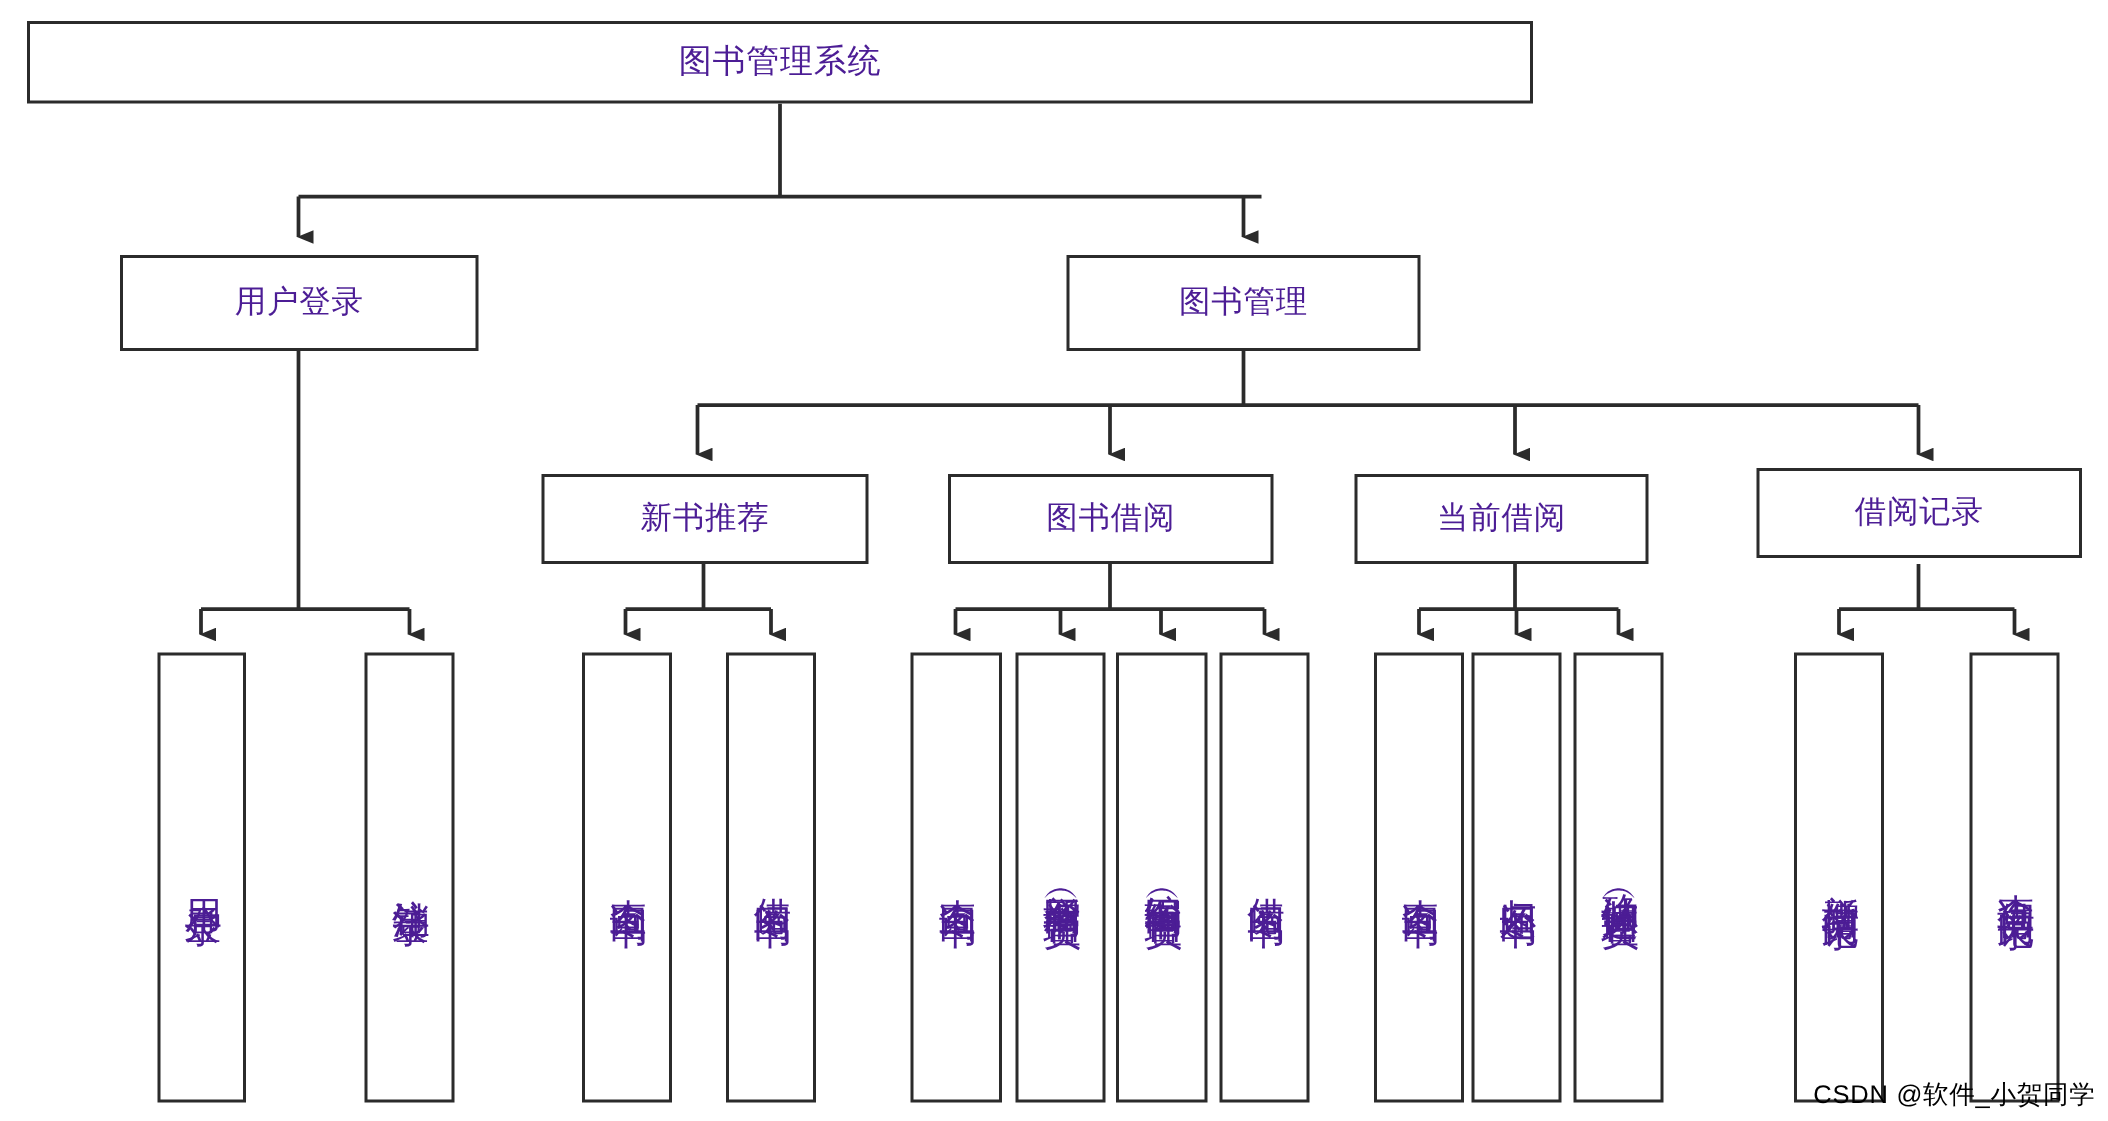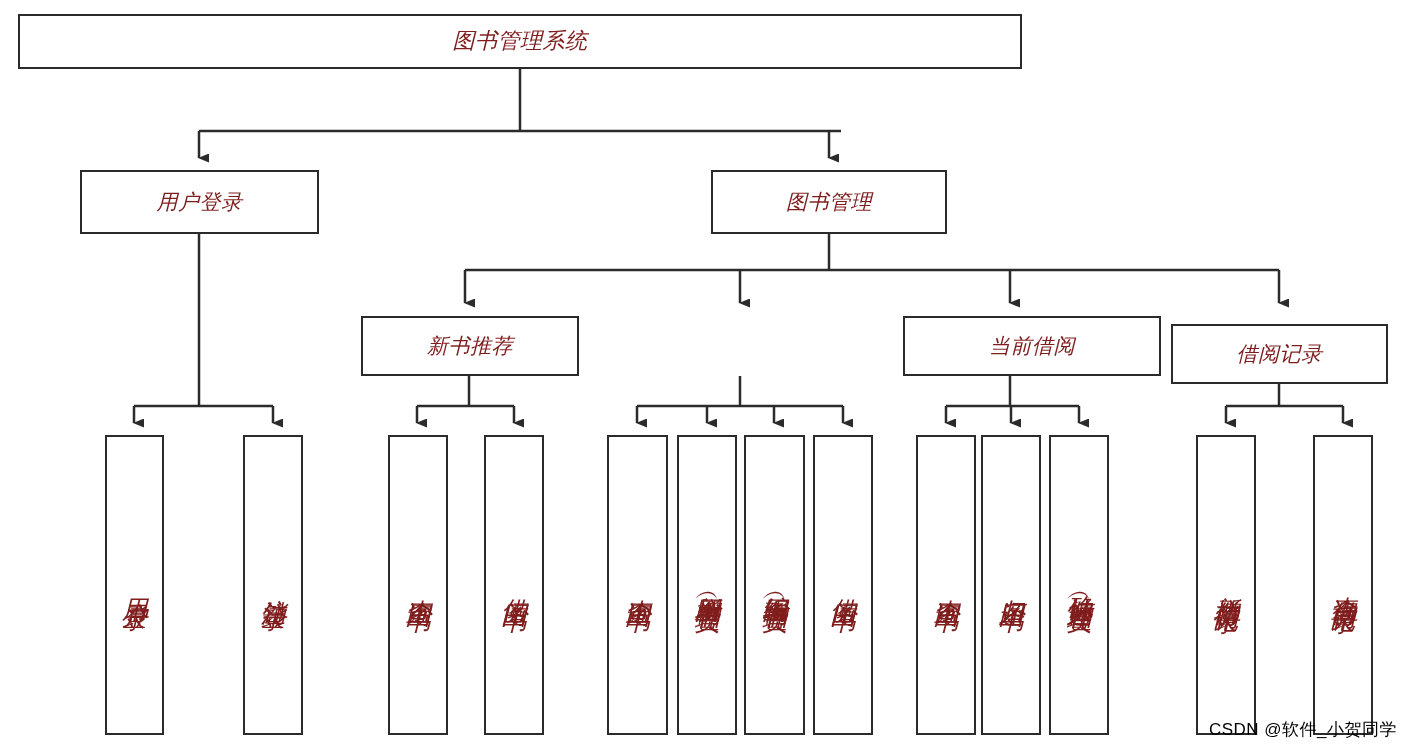--- a/index.html
+++ b/index.html
@@ -1,20 +1,20 @@
 <!DOCTYPE html>
 <html><head>
 <meta charset="utf-8">
 <style>
   html,body{margin:0;padding:0;background:#ffffff;}
   body{font-family:"Liberation Sans","DejaVu Sans",sans-serif;}
   #canvas{position:relative;width:1405px;height:747px;background:#ffffff;overflow:hidden;}
   svg.wires{position:absolute;left:0;top:0;width:1405px;height:747px;pointer-events:none;}
   .node{position:absolute;box-sizing:border-box;border:2.5px solid #2b2b2b;background:#ffffff;
-        display:flex;align-items:center;justify-content:center;color:#7f1d1d;font-style:italic;}
+        display:flex;align-items:center;justify-content:center;color:#4c1d95;}
   .node .lbl{display:block;text-align:center;line-height:1.12;}
   .h-node .lbl{font-size:21px;letter-spacing:0.5px;}
   .title-node .lbl{font-size:22px;letter-spacing:0.5px;}
   .v-node{align-items:center;justify-content:center;}
   .v-node .lbl{writing-mode:vertical-rl;text-orientation:upright;font-size:25px;letter-spacing:3px;
                line-height:1;white-space:nowrap;}
   .v-node.tall .lbl{font-size:25px;letter-spacing:2px;}
   .watermark{position:absolute;right:8px;bottom:6px;font-size:17px;color:#000000;letter-spacing:0.5px;
              white-space:nowrap;}
 </style>
@@ -80,24 +80,27 @@
   <div class="node h-node" style="left:80px;top:170px;width:239px;height:64px;">
     <span class="lbl">用户登录</span>
   </div>
   <div class="node h-node" style="left:711px;top:170px;width:236px;height:64px;">
     <span class="lbl">图书管理</span>
   </div>
 
   <div class="node h-node" style="left:361px;top:316px;width:218px;height:60px;">
     <span class="lbl">新书推荐</span>
   </div>
-  <div class="node h-node" style="left:903px;top:316px;width:258px;height:60px;">
+  <div class="node h-node" style="left:632px;top:316px;width:217px;height:60px;">
+    <span class="lbl">图书借阅</span>
+  </div>
+  <div class="node h-node" style="left:903px;top:316px;width:196px;height:60px;">
     <span class="lbl">当前借阅</span>
   </div>
-  <div class="node h-node" style="left:1171px;top:324px;width:217px;height:60px;">
+  <div class="node h-node" style="left:1171px;top:312px;width:217px;height:60px;">
     <span class="lbl">借阅记录</span>
   </div>
 
   <div class="node v-node" style="left:105px;top:435px;width:59px;height:300px;">
     <span class="lbl">用户登录</span>
   </div>
   <div class="node v-node" style="left:243px;top:435px;width:60px;height:300px;">
     <span class="lbl">注销登录</span>
   </div>
   <div class="node v-node" style="left:388px;top:435px;width:60px;height:300px;">

